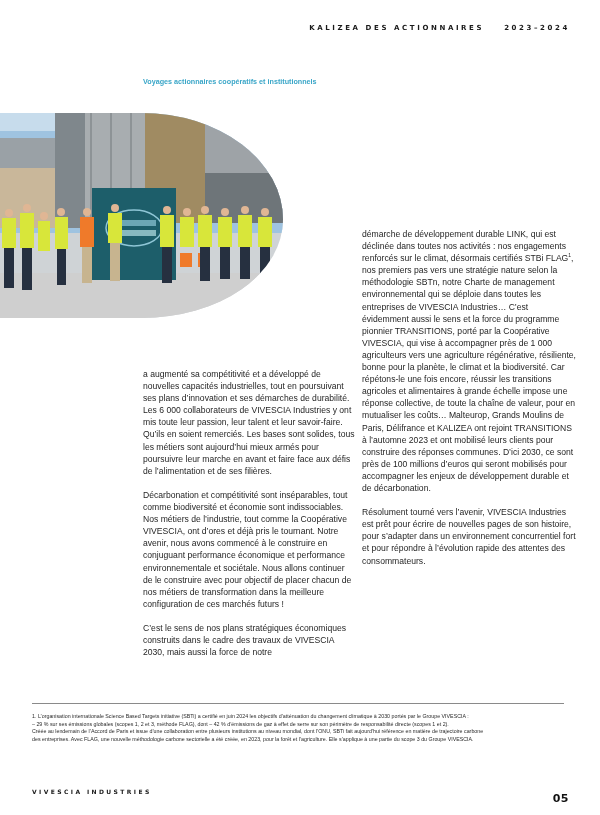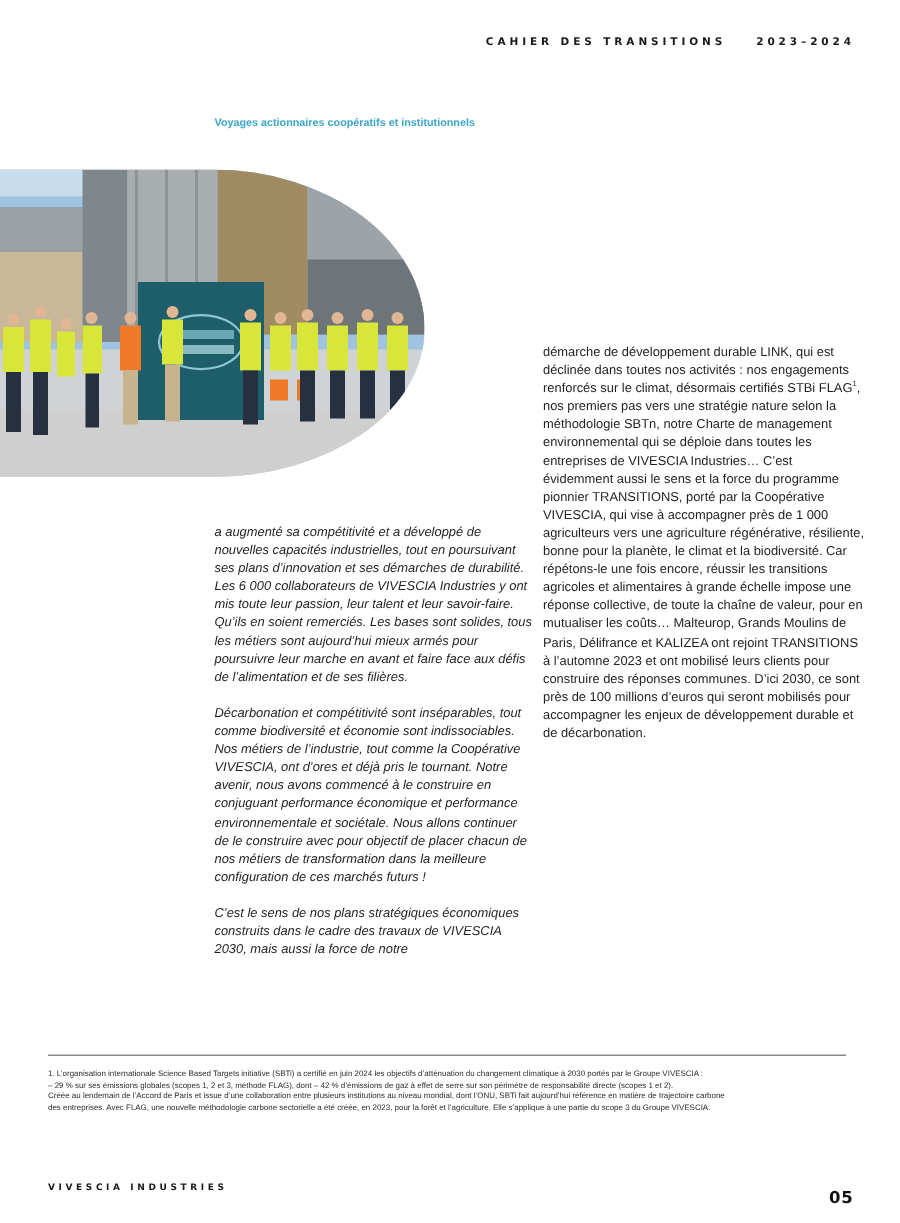--- a/index.html
+++ b/index.html
@@ -27,21 +27,21 @@
       overflow: hidden;
       background: #cfd3d6;
     }
     .photo svg { display: block; width: 100%; height: 100%; }
 
     .col {
       position: absolute; font-size: 8.6px; line-height: 12.1px; color: #1f1f1f;
     }
     .col p { margin: 0 0 12.1px 0; }
     .col p:last-child { margin-bottom: 0; }
-    .col-left { left: 143px; top: 348px; width: 212px; font-style: italic; }
+    .col-left { left: 143px; top: 368px; width: 212px; }
     .col-right { left: 362px; top: 228px; width: 214px; }
     sup { font-size: 5px; vertical-align: 4px; line-height: 0; }
 
     .divider {
       position: absolute; left: 32px; top: 703px; width: 532px; height: 1px;
       background: #8a8a8a;
     }
     .footnote {
       position: absolute; left: 32px; top: 713px; width: 540px;
       font-size: 5.3px; line-height: 7.5px; color: #2a2a2a;
@@ -56,21 +56,21 @@
     .page-number {
       position: absolute; right: 31px; top: 792px;
       font-family: "DejaVu Sans", sans-serif; font-weight: bold; font-size: 11px;
       color: #111; letter-spacing: 0.5px;
     }
   </style>
 </head>
 <body>
 
 <div class="header-title">
-  <span>CAHIER DES TRANSITIONS</span><span class="year">2023–2024</span>
+  <span>KALIZEA DES ACTIONNAIRES</span><span class="year">2023–2024</span>
 </div>
 
 <div class="caption">
   <div>Voyages actionnaires coopératifs et institutionnels</div>
 </div>
 
 <div class="photo">
   <svg viewBox="0 0 283 205" preserveAspectRatio="none">
 
     <rect x="0" y="0" width="283" height="120" fill="#9fc3e0"></rect>
@@ -142,20 +142,21 @@
 </div>
 
 <div class="col col-left">
   <p>a augmenté sa compétitivité et a développé de nouvelles capacités industrielles, tout en poursuivant ses plans d’innovation et ses démarches de durabilité. Les 6 000 collaborateurs de VIVESCIA Industries y ont mis toute leur passion, leur talent et leur savoir-faire. Qu’ils en soient remerciés. Les bases sont solides, tous les métiers sont aujourd’hui mieux armés pour poursuivre leur marche en avant et faire face aux défis de l’alimentation et de ses filières.</p>
   <p>Décarbonation et compétitivité sont inséparables, tout comme biodiversité et économie sont indissociables. Nos métiers de l’industrie, tout comme la Coopérative VIVESCIA, ont d’ores et déjà pris le tournant. Notre avenir, nous avons commencé à le construire en conjuguant performance économique et performance environnementale et sociétale. Nous allons continuer de le construire avec pour objectif de placer chacun de nos métiers de transformation dans la meilleure configuration de ces marchés futurs !</p>
   <p>C’est le sens de nos plans stratégiques économiques construits dans le cadre des travaux de VIVESCIA 2030, mais aussi la force de notre</p>
 </div>
 
 <div class="col col-right">
   <p><span>démarche de développement durable LINK, qui est déclinée dans toutes nos activités : nos engagements renforcés sur le climat, désormais certifiés STBi FLAG</span><sup>1</sup><span>, nos premiers pas vers une stratégie nature selon la méthodologie SBTn, notre Charte de management environnemental qui se déploie dans toutes les entreprises de VIVESCIA Industries… C’est évidemment aussi le sens et la force du programme pionnier TRANSITIONS, porté par la Coopérative VIVESCIA, qui vise à accompagner près de 1 000 agriculteurs vers une agriculture régénérative, résiliente, bonne pour la planète, le climat et la biodiversité. Car répétons-le une fois encore, réussir les transitions agricoles et alimentaires à grande échelle impose une réponse collective, de toute la chaîne de valeur, pour en mutualiser les coûts… Malteurop, Grands Moulins de Paris, Délifrance et KALIZEA ont rejoint TRANSITIONS à l’automne 2023 et ont mobilisé leurs clients pour construire des réponses communes. D’ici 2030, ce sont près de 100 millions d’euros qui seront mobilisés pour accompagner les enjeux de développement durable et de décarbonation.</span></p>
+  <p>Résolument tourné vers l’avenir, VIVESCIA Industries est prêt pour écrire de nouvelles pages de son histoire, pour s’adapter dans un environnement concurrentiel fort et pour répondre à l’évolution rapide des attentes des consommateurs.</p>
 </div>
 
 <div class="divider"></div>
 
 <div class="footnote">
   <div>1. L’organisation internationale Science Based Targets initiative (SBTi) a certifié en juin 2024 les objectifs d’atténuation du changement climatique à 2030 portés par le Groupe VIVESCIA :</div>
   <div>– 29 % sur ses émissions globales (scopes 1, 2 et 3, méthode FLAG), dont – 42 % d’émissions de gaz à effet de serre sur son périmètre de responsabilité directe (scopes 1 et 2).</div>
   <div>Créée au lendemain de l’Accord de Paris et issue d’une collaboration entre plusieurs institutions au niveau mondial, dont l’ONU, SBTi fait aujourd’hui référence en matière de trajectoire carbone</div>
   <div>des entreprises. Avec FLAG, une nouvelle méthodologie carbone sectorielle a été créée, en 2023, pour la forêt et l’agriculture. Elle s’applique à une partie du scope 3 du Groupe VIVESCIA.</div>
 </div>

